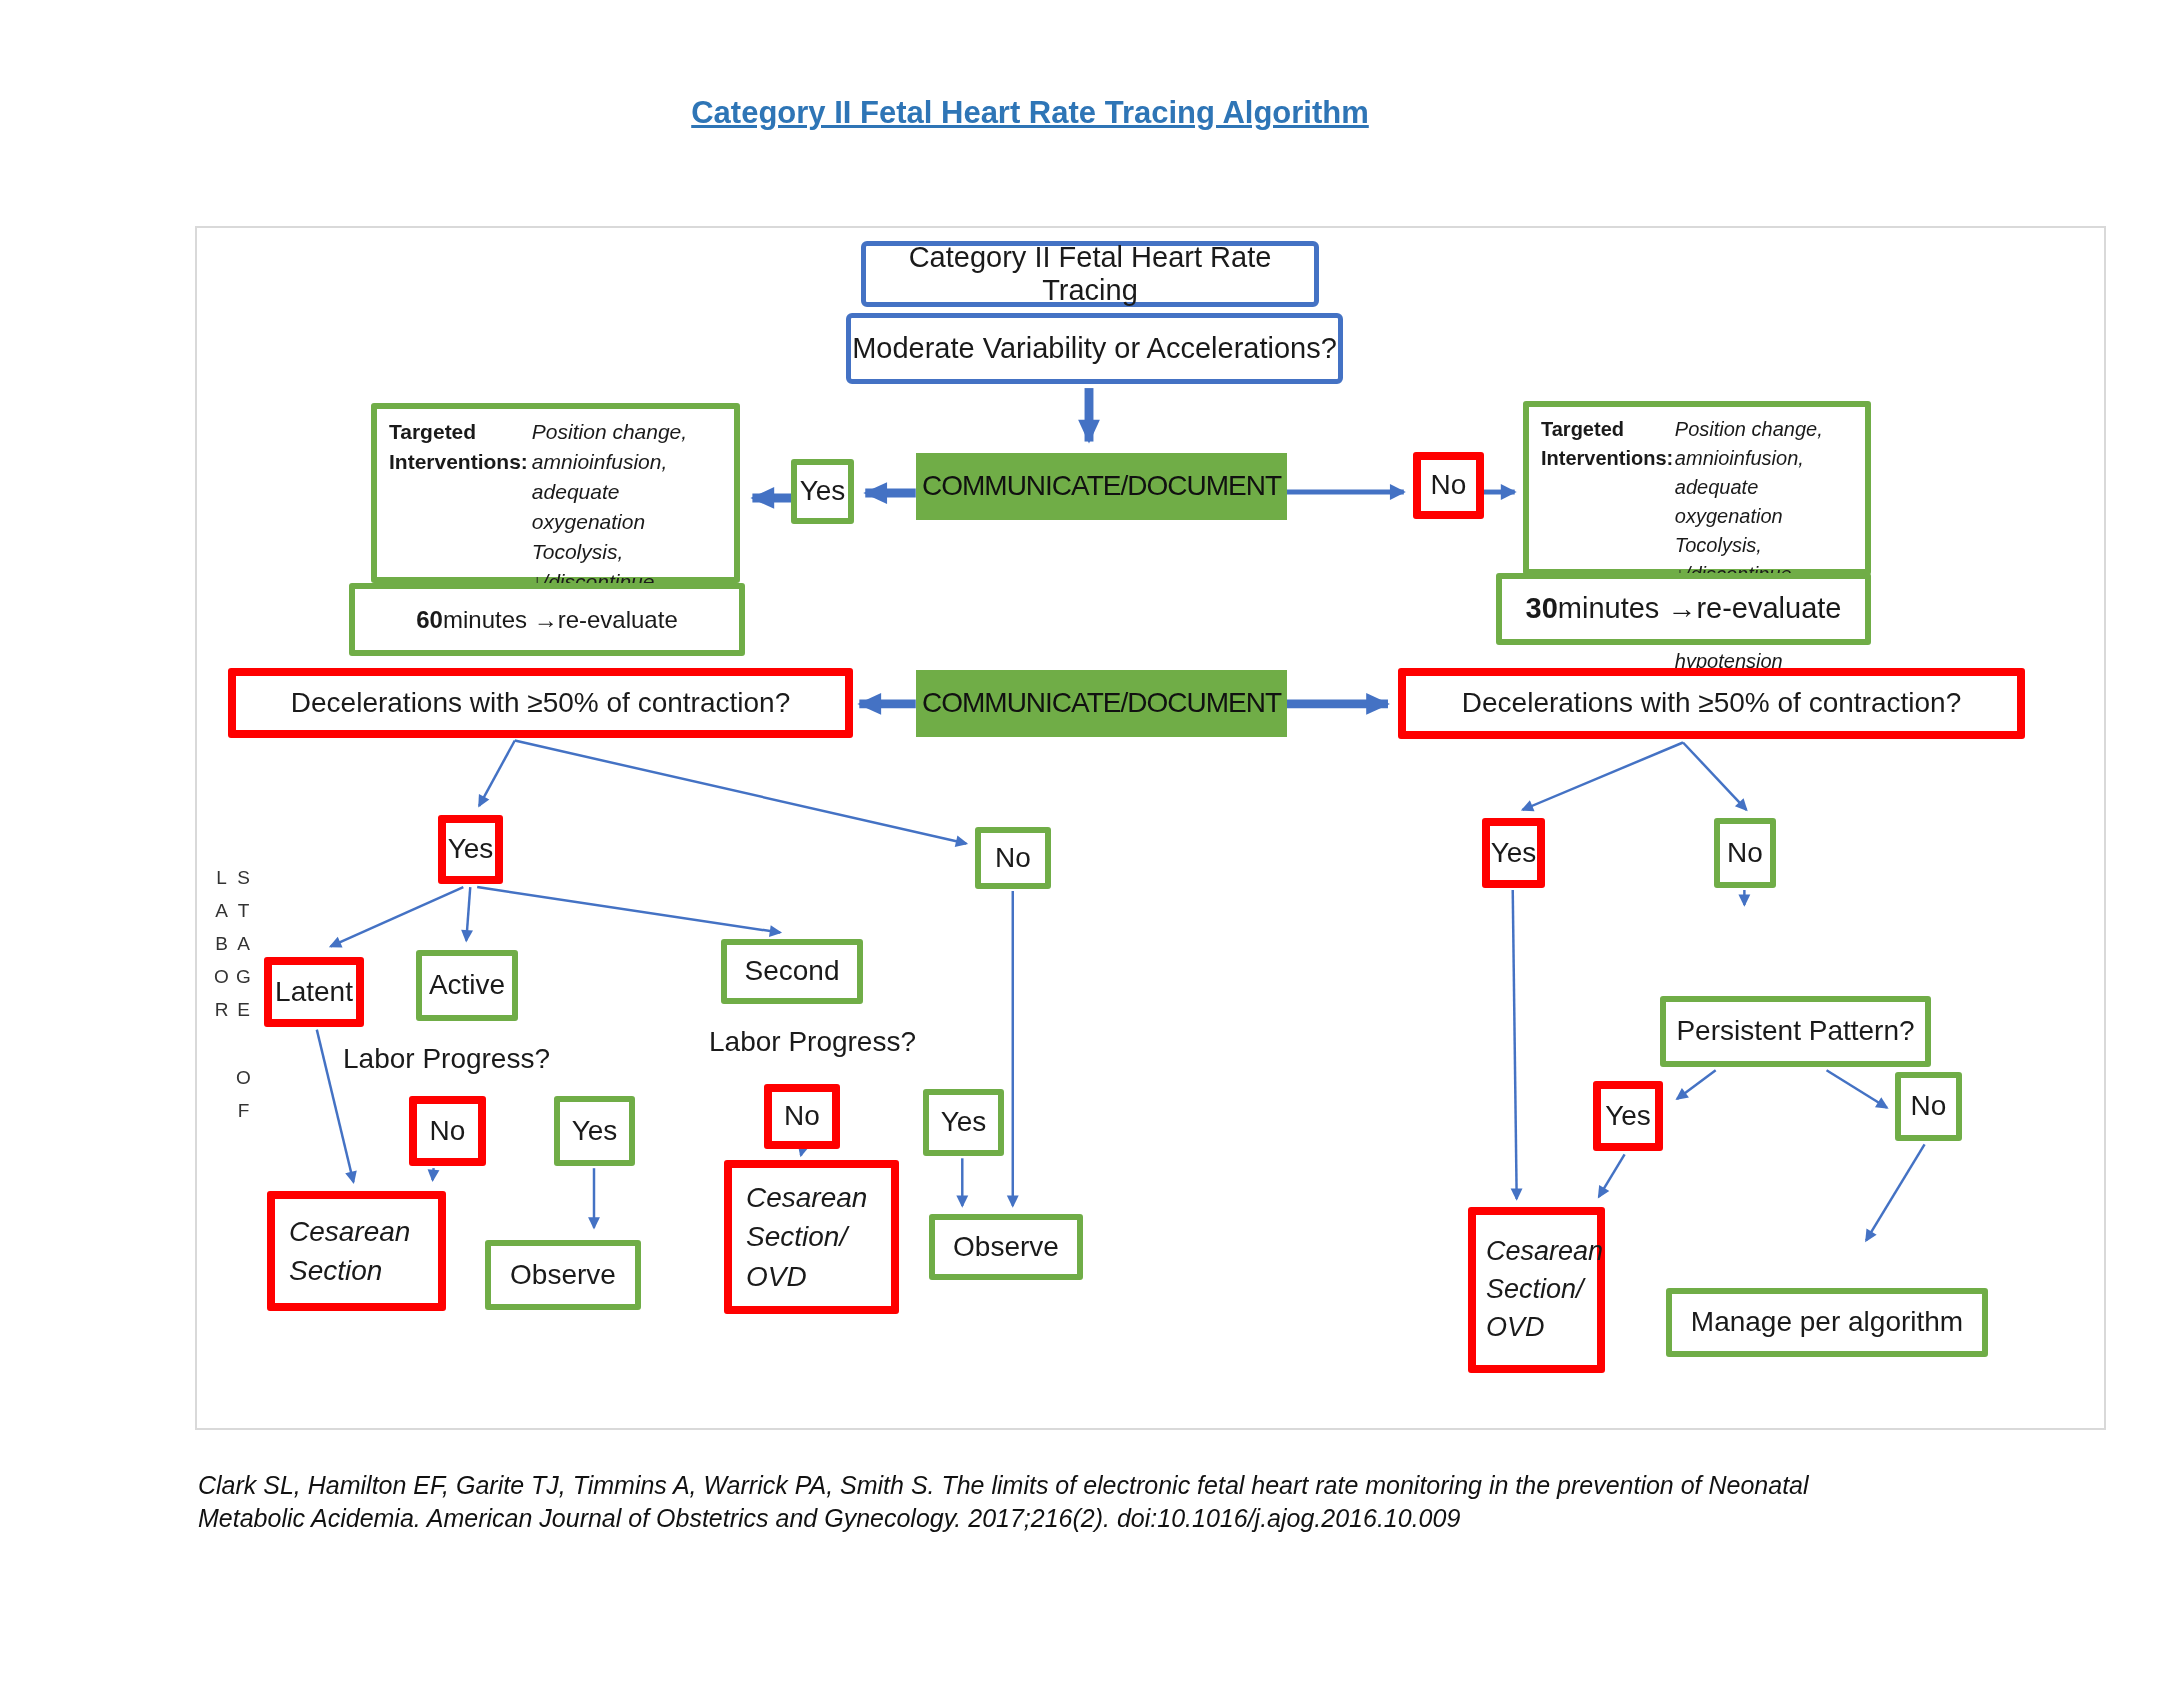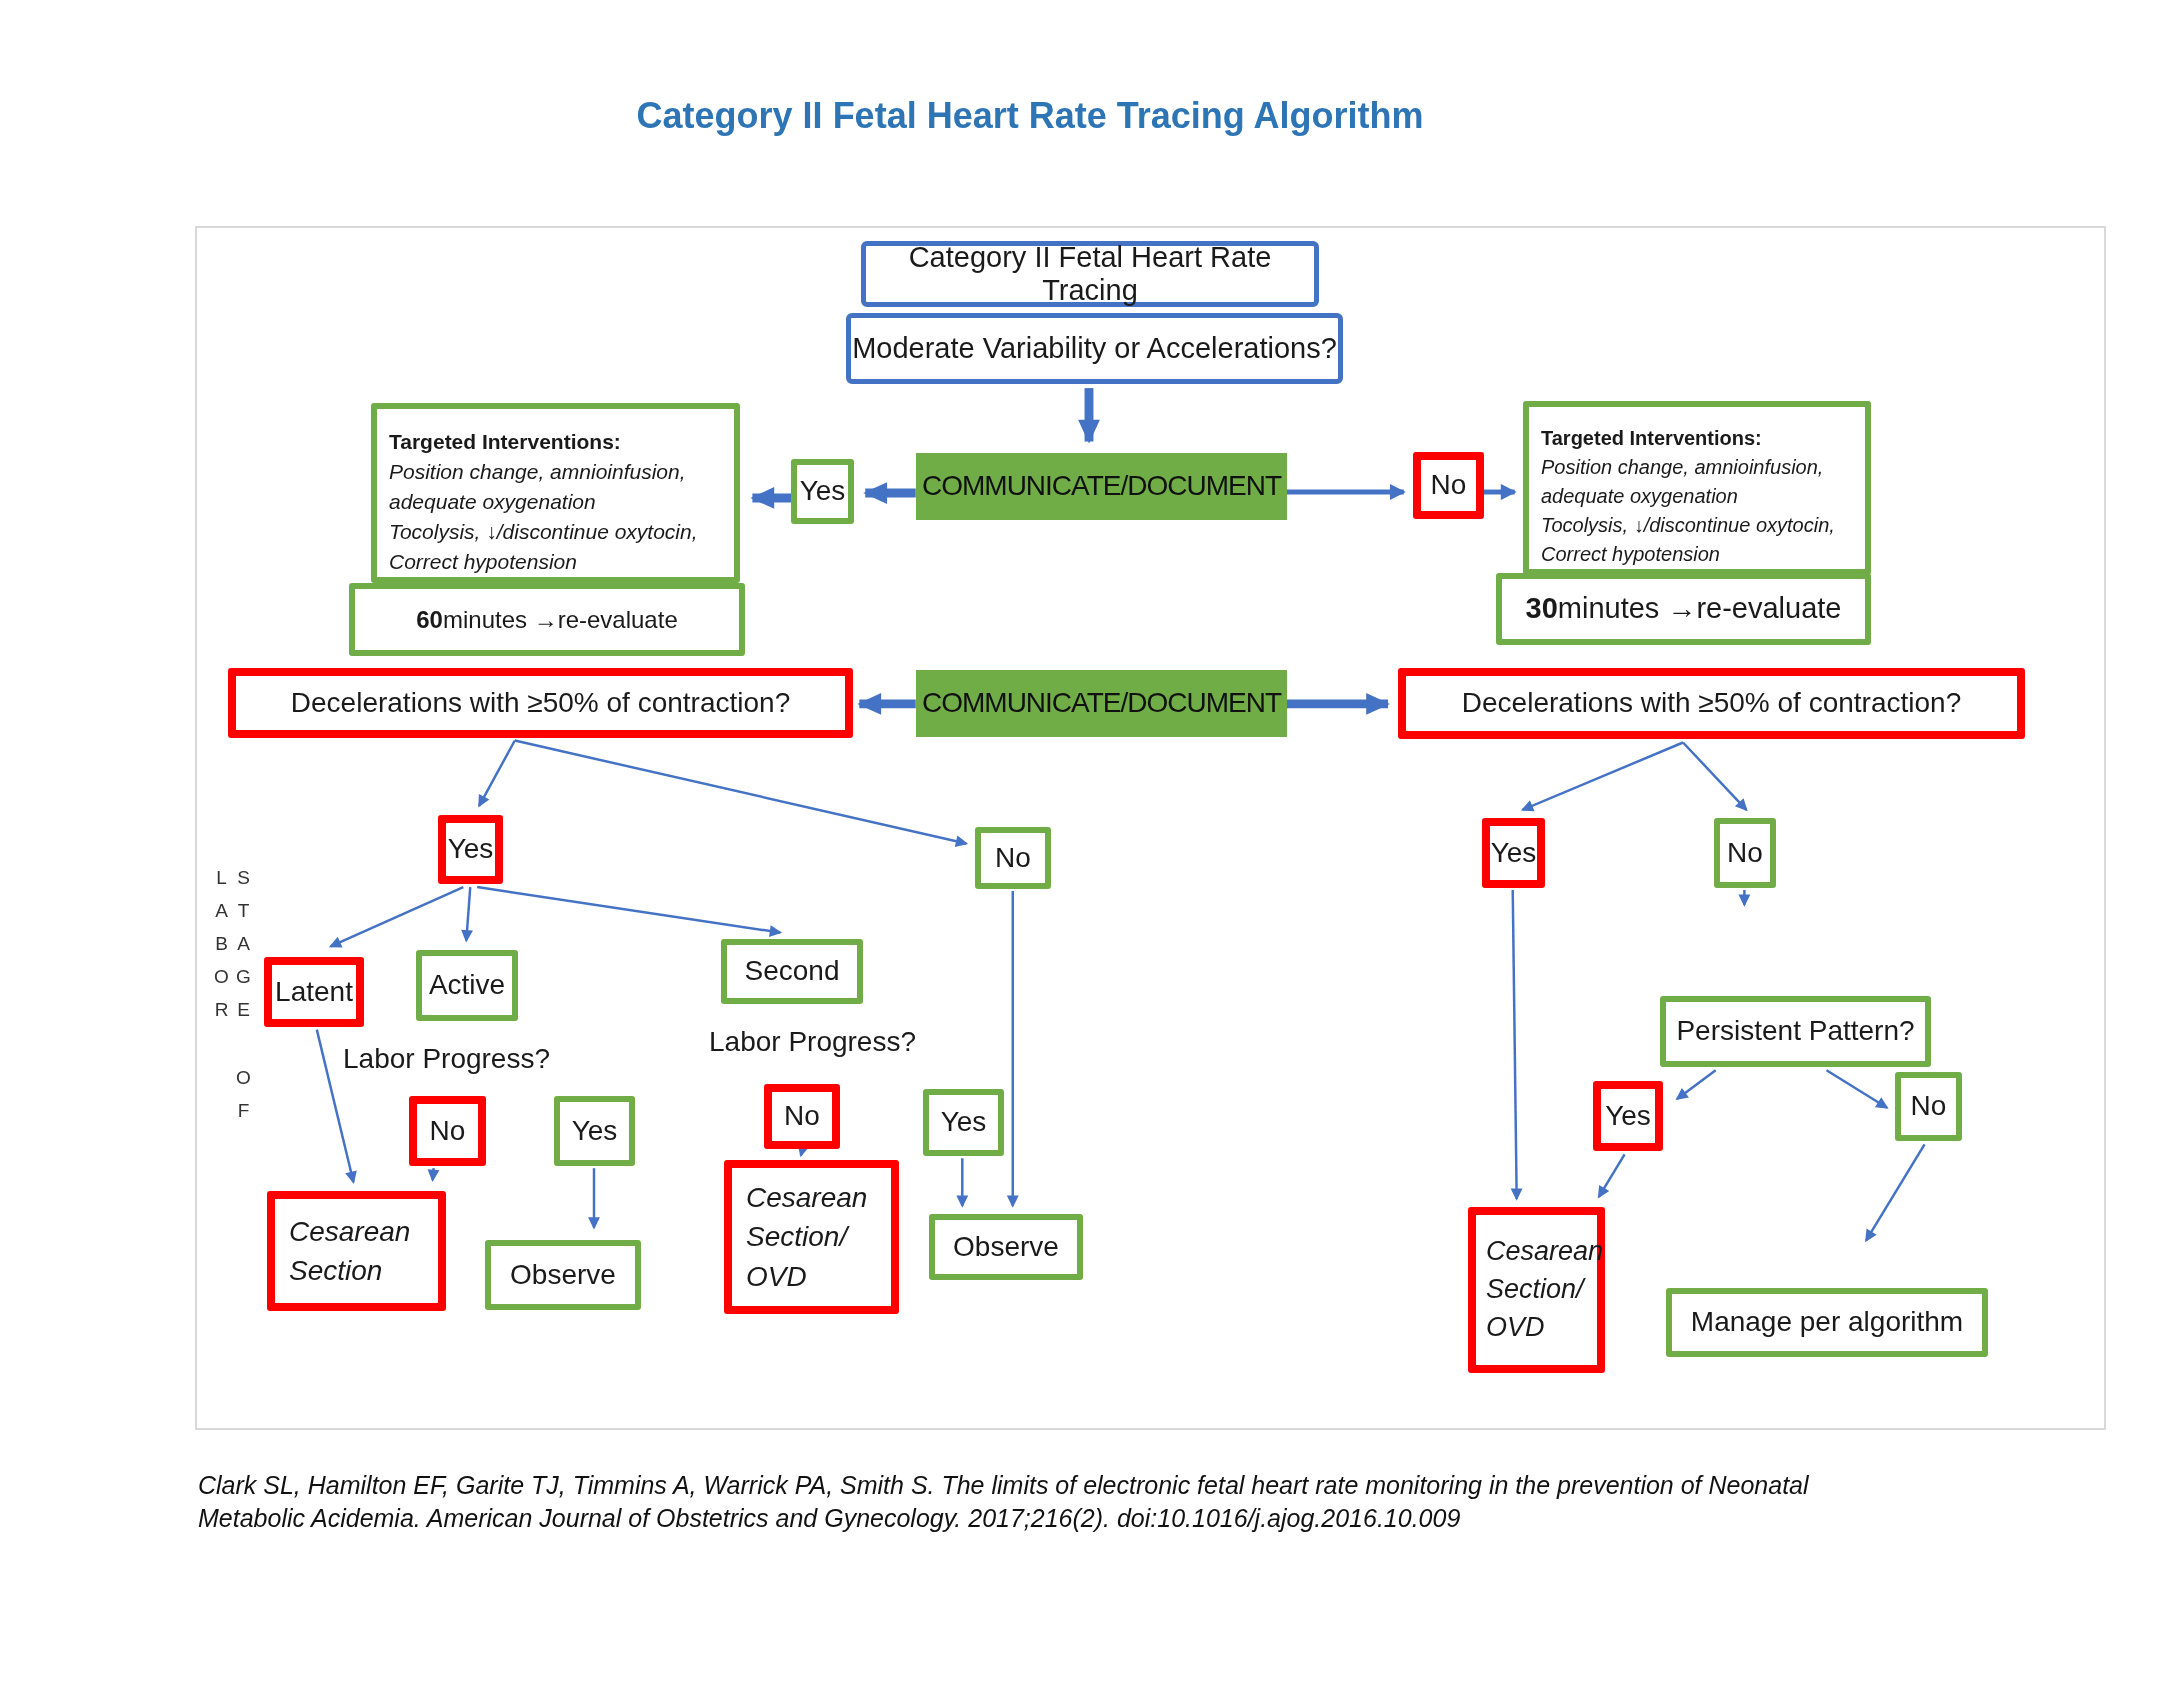--- a/index.html
+++ b/index.html
@@ -2,38 +2,38 @@
 <html><head>
 <meta charset="utf-8">
 <style>
   html,body{margin:0;padding:0;background:#ffffff;}
   #canvas{
     position:relative;width:2178px;height:1683px;background:#ffffff;
     font-family:"Liberation Sans","DejaVu Sans",sans-serif;color:#1a1a1a;overflow:hidden;
   }
   .title{
     position:absolute;top:95px;left:1030px;transform:translateX(-50%);
-    font-size:36px;font-weight:bold;color:#2E75B6;white-space:nowrap;
+    font-size:31px;font-weight:bold;color:#2E75B6;text-decoration:underline;white-space:nowrap;
   }
   .frame{position:absolute;left:195px;top:226px;width:1907px;height:1200px;border:2px solid #D9D9D9;}
   .node{position:absolute;display:flex;align-items:center;justify-content:center;
         text-align:center;background:#ffffff;box-sizing:border-box;line-height:1.15;}
   .b-blue{border:5px solid #4472C4;border-radius:6px;}
   .b-green{border:6px solid #70AD47;border-radius:3px;}
   .b-red{border:8px solid #FF0000;border-radius:3px;}
   .fill-green{background:#70AD47;color:#111111;border:none;}
   .f29{font-size:29px;}
   .f28{font-size:28px;}
   .f27{font-size:27px;}
   .comm{font-size:28px;letter-spacing:-1px;}
   .pre{white-space:pre-line;font-style:italic;}
   .left-text{justify-content:flex-start;text-align:left;padding-left:14px;line-height:1.4;}
   .plain{position:absolute;font-size:28px;white-space:nowrap;}
-  .targeted{flex-direction:column;align-items:flex-start;justify-content:flex-end;
-            text-align:left;padding:0 12px;font-size:21px;line-height:30px;}
+  .targeted{flex-direction:row;align-items:flex-start;justify-content:flex-start;
+            text-align:left;padding:8px 12px;font-size:21px;line-height:30px;}
   .targeted .hd{font-weight:bold;}
   .reeval{font-size:24px;}
   .reeval .num{font-weight:bold;}
   .stage{
     position:absolute;left:210px;top:867px;height:465px;
     font-size:19px;color:#333;writing-mode:vertical-rl;text-orientation:upright;
     letter-spacing:12px;word-spacing:2px;
   }
   .citation{
     position:absolute;left:198px;top:1469px;width:1723px;

